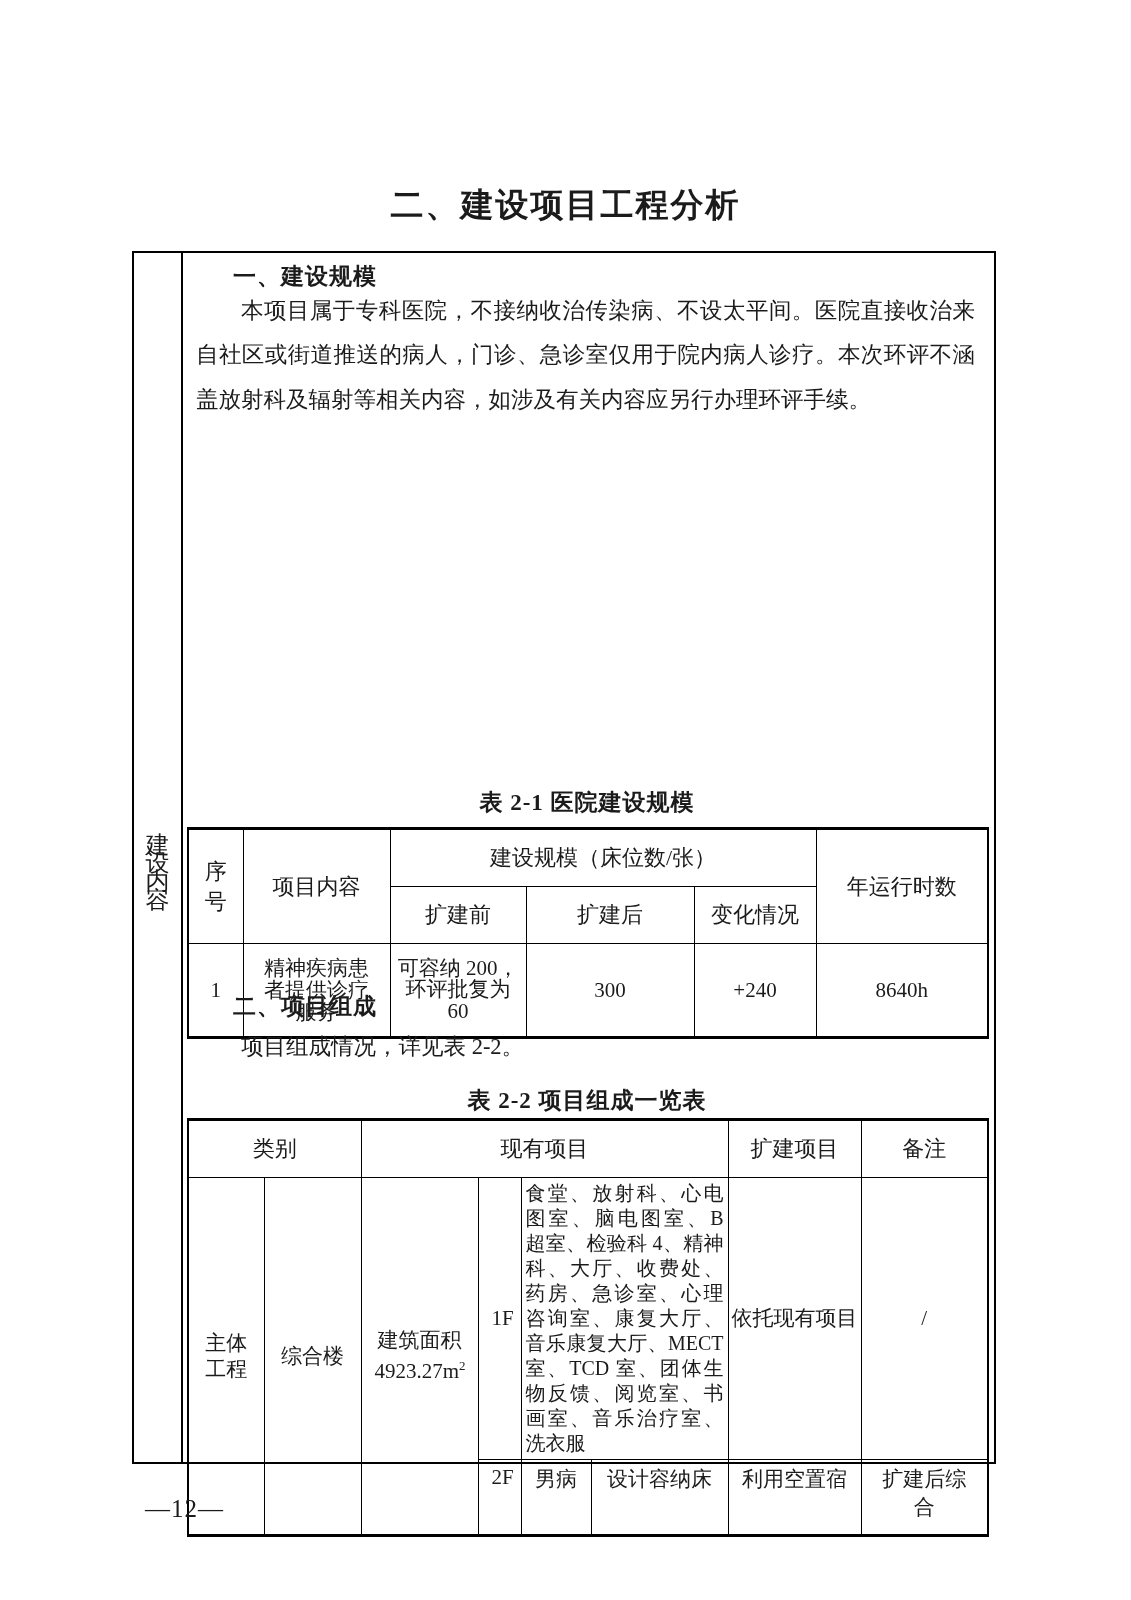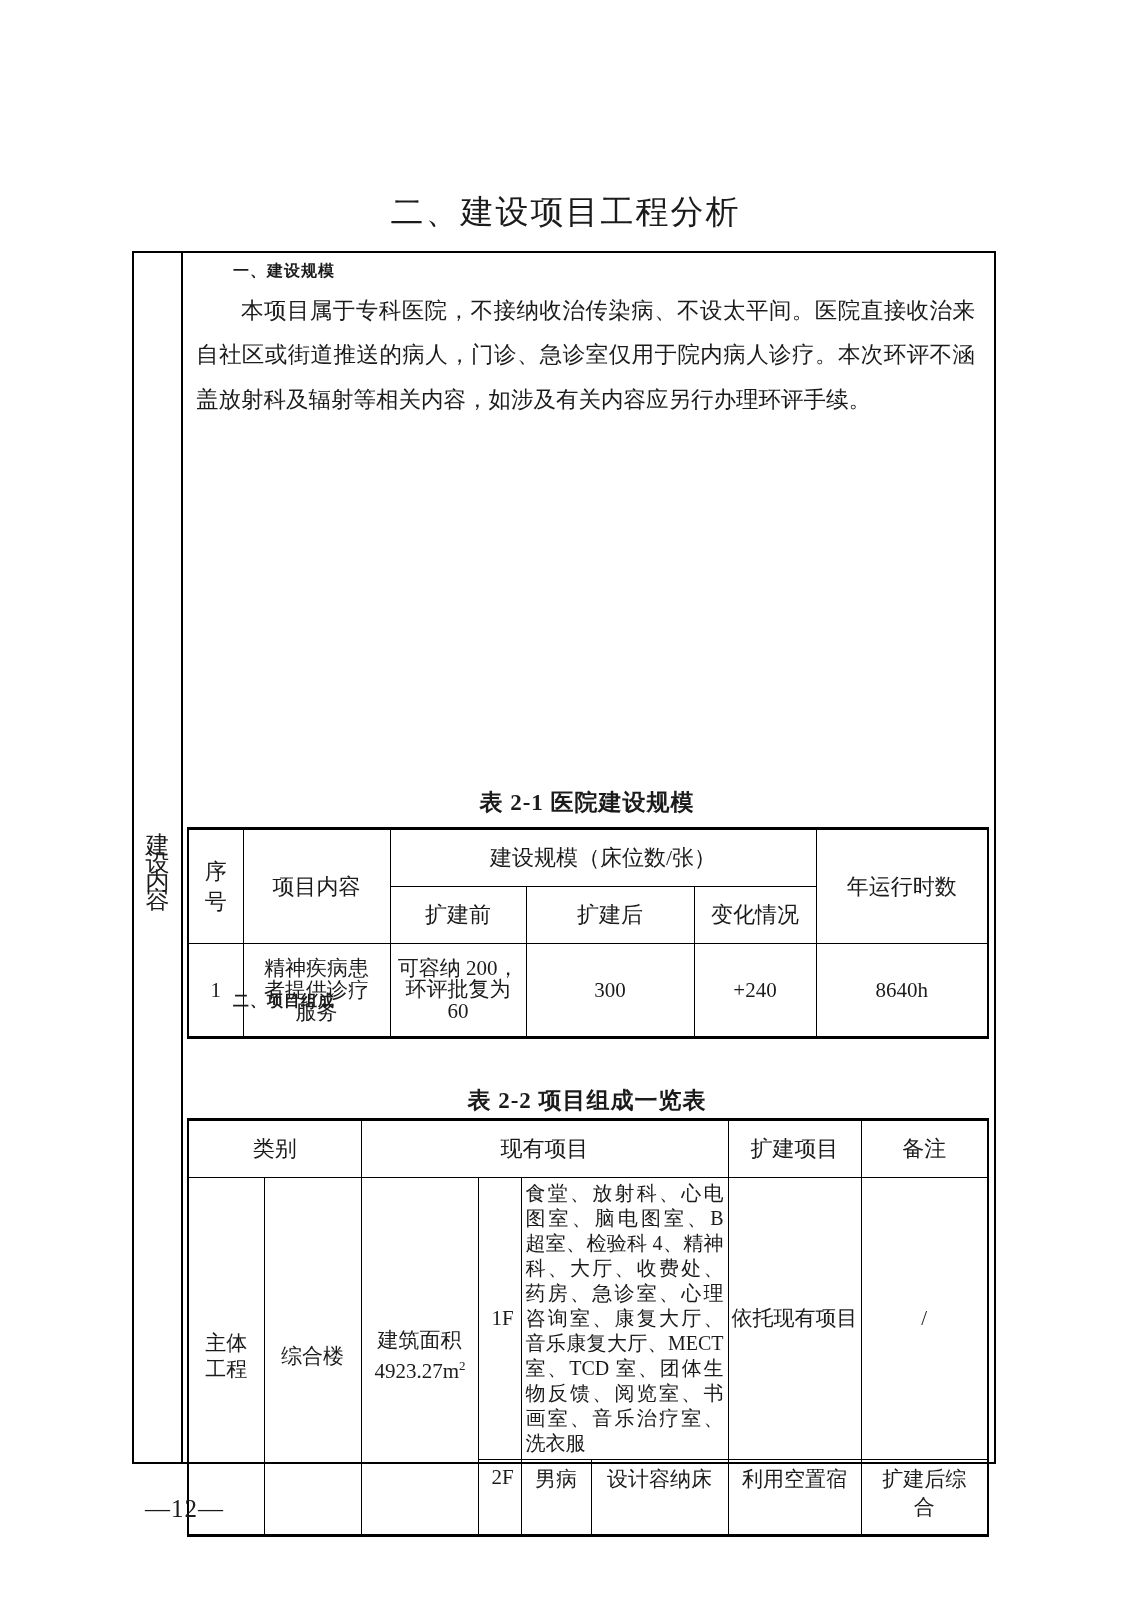--- a/index.html
+++ b/index.html
@@ -6,24 +6,24 @@
   .page{
     position:relative;
     width:1131px;height:1600px;
     background:#ffffff;
     margin:0 auto;
     font-family:"Liberation Serif","DejaVu Serif",serif;
     color:#1b1b1b;
     overflow:hidden;
   }
   .doc-title{
-    position:absolute;top:190px;left:0;width:100%;
+    position:absolute;top:183px;left:0;width:100%;
     margin:0;text-align:center;
     font-family:"Liberation Sans","DejaVu Sans",sans-serif;
-    font-size:33px;font-weight:normal;letter-spacing:2px;
+    font-size:33px;font-weight:bold;letter-spacing:2px;
   }
   .outer-box{
     position:absolute;left:132px;top:251px;
     width:864px;height:1213px;
     border:2px solid #000;
     box-sizing:border-box;
   }
   .sidebar{
     position:absolute;left:0;top:0;bottom:0;width:47px;
     border-right:2px solid #000;
@@ -31,21 +31,21 @@
   }
   .vertical-label{
     writing-mode:vertical-rl;
     text-orientation:upright;
     font-size:24px;letter-spacing:18px;line-height:1;
     margin-top:-18px;
   }
   .sec-heading{
     position:absolute;left:99px;margin:0;
     font-family:"Liberation Sans","DejaVu Sans",sans-serif;
-    font-size:16px;font-weight:bold;letter-spacing:1px;
+    font-size:23px;font-weight:bold;letter-spacing:1px;
   }
   #heading1{top:8px;}
   #heading2{top:738px;}
   .body-paras{
     position:absolute;left:62px;top:36px;width:779px;
     font-size:22.5px;line-height:44.4px;
     text-align:justify;
   }
   .body-paras p{margin:0;text-indent:2em;}
   .para-single{
@@ -141,20 +141,21 @@
         <td class="before-cell">可容纳 200，环评批复为 60</td>
         <td>300</td>
         <td>+240</td>
         <td>8640h</td>
       </tr>
     </tbody>
       </table>
 
     <h2 class="sec-heading" id="heading2">二、项目组成</h2>
 
+    <p class="para-single">项目组成情况，详见表 2-2。</p>
 
     <p class="tbl-title" id="t2-title">表 2-2 项目组成一览表</p>
 
     <table id="t2">
       <colgroup>
         <col style="width:76px">
           <col style="width:97px">
           <col style="width:117px">
           <col style="width:43px">
         <col style="width:70px">

